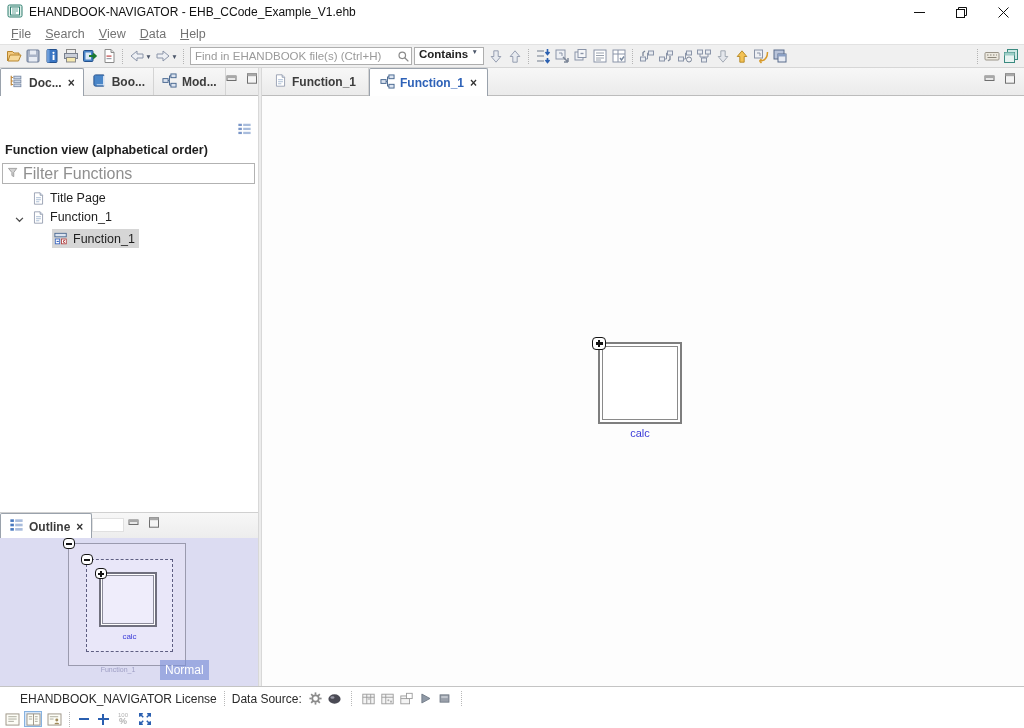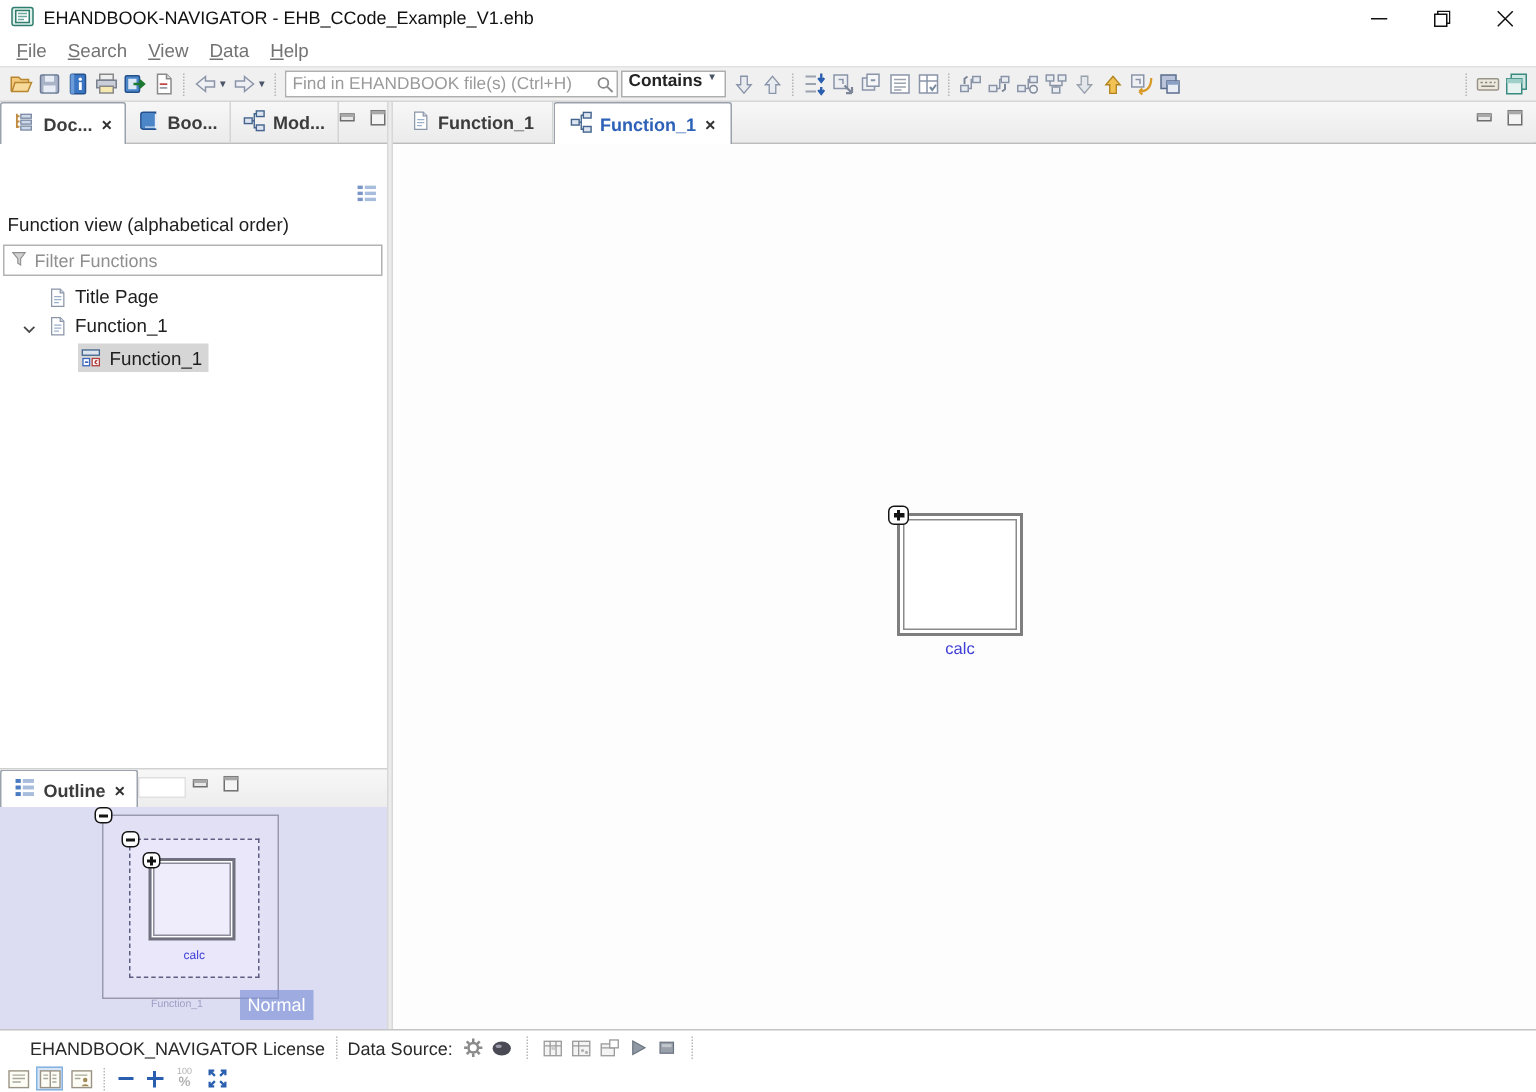--- a/index.html
+++ b/index.html
@@ -44,23 +44,23 @@
   .tab { height:27px; display:flex; align-items:center; gap:5px; padding:0 8px; font-weight:bold; font-size:12px; color:#3c3c3c; border-right:1px solid #d4d4d4; }
   .tab.active { background:#fff; border:1px solid #9aa2ac; border-bottom:none; border-radius:2px 2px 0 0; margin-bottom:-1px; height:28px; color:#3c3c3c; }
   .tab.active-blue { color:#2e62b8; }
   .tab .x { font-size:12px; font-weight:bold; color:#333; padding-left:1px; }
   .minmax { display:flex; align-items:center; gap:8px; margin:0 8px 8px 0; }
   .tabrow .grow { flex:1; }
 
   
   .funcview { height:416px; background:#fff; display:flex; flex-direction:column; flex:0 0 auto; }
   .fv-head { display:flex; align-items:center; padding:7px 6px 4px 5px; }
-  .fv-title { font-weight:normal; font-size:12.5px; flex:1;margin-top:40px; }
+  .fv-title { font-weight:bold; font-size:12.5px; flex:1;margin-top:40px; }
   .filterbox { margin:2px 3px 4px 2px; height:21px; border:1px solid #b2b2b2; background:#fff; display:flex; align-items:center; padding-left:4px; gap:4px; }
-  .filterbox input { border:0; outline:0; flex:1; font-family:"Liberation Sans",sans-serif; font-size:12px; color:#333; }
+  .filterbox input { border:0; outline:0; flex:1; font-family:"Liberation Sans",sans-serif; font-size:16px; color:#333; }
   .filterbox input::placeholder { color:#8f8f8f; }
   .tree { padding-top:3px; }
   .trow { height:19px; display:flex; padding-left:6px; font-size:12.5px; }
   .chev { width:26px; display:flex; align-items:center; justify-content:center; flex:0 0 auto; }
   .trow .ticon { margin-right:5px; display:flex; }
   .tsel { display:flex; align-items:center; background:#d6d6d6; padding:1px 4px 1px 2px; }
   .tsel .ticon { margin-right:5px; display:flex; }
   .indent20 { width:20px; flex:0 0 auto; }
 
   

